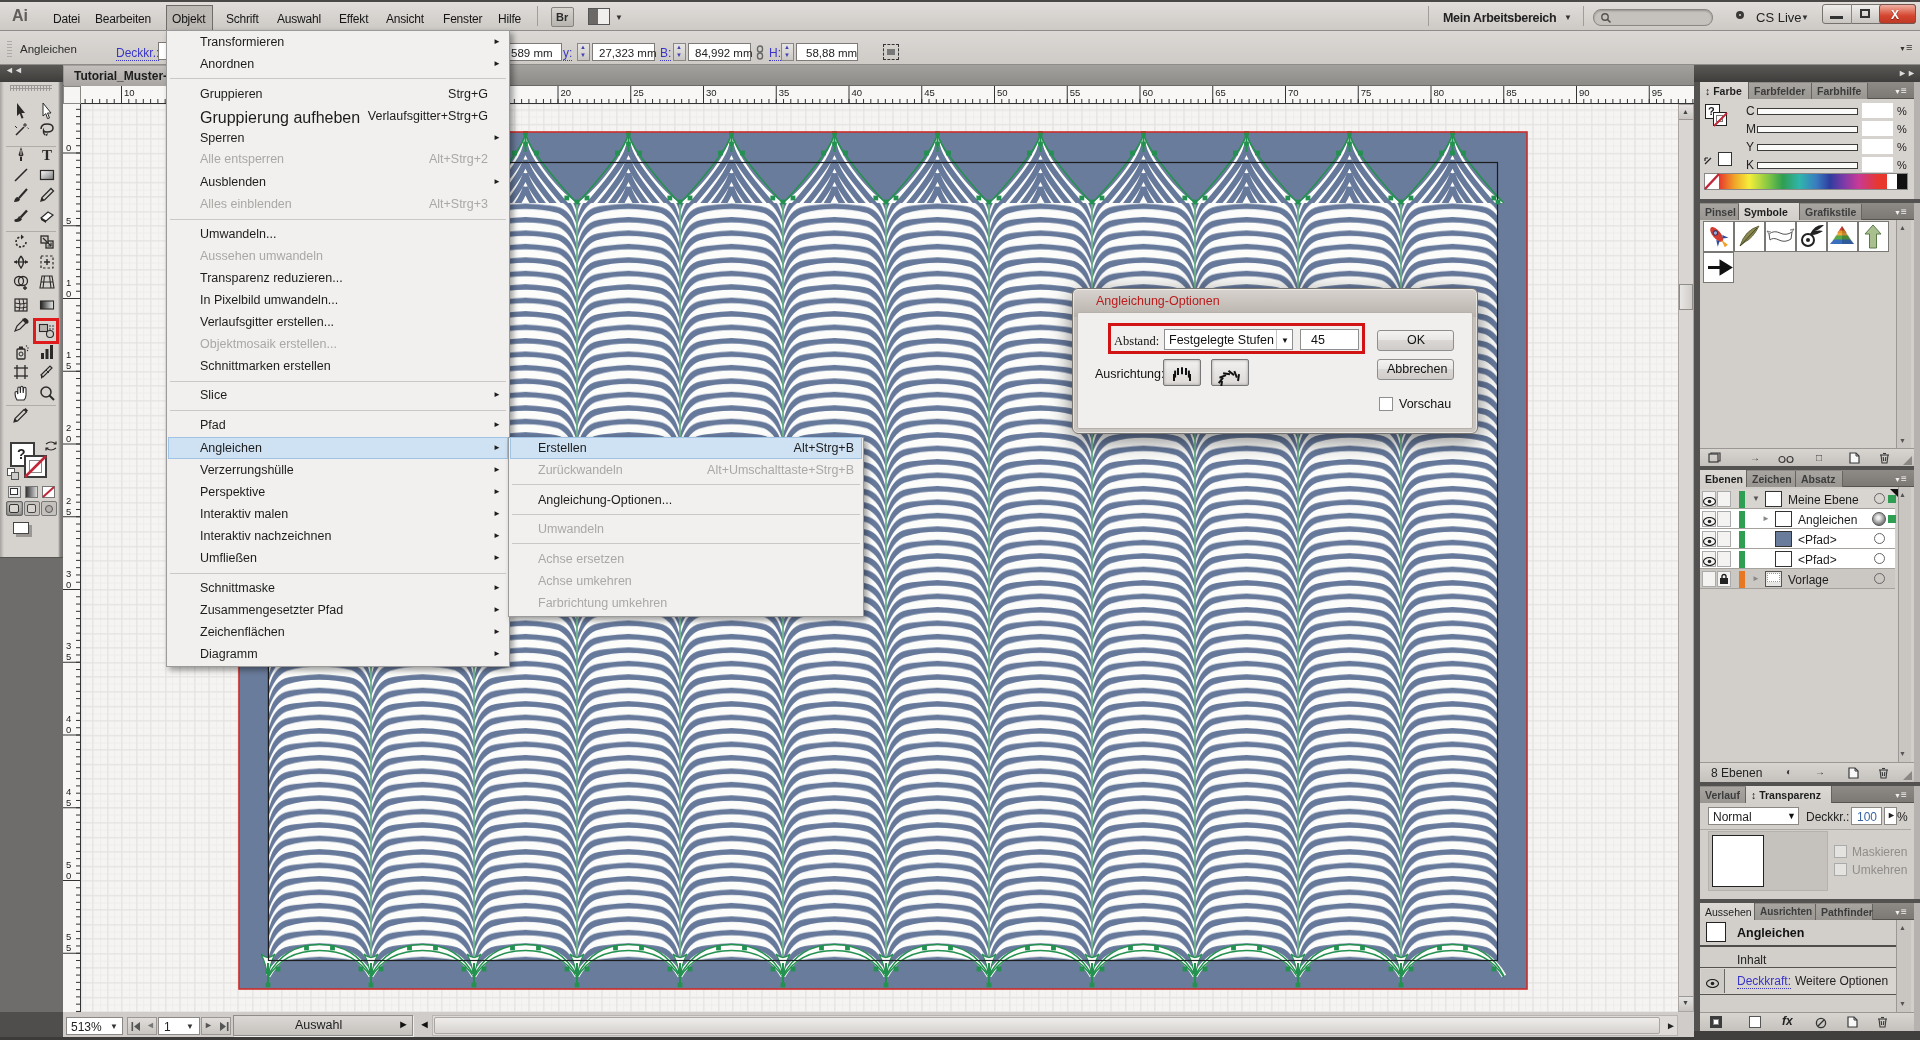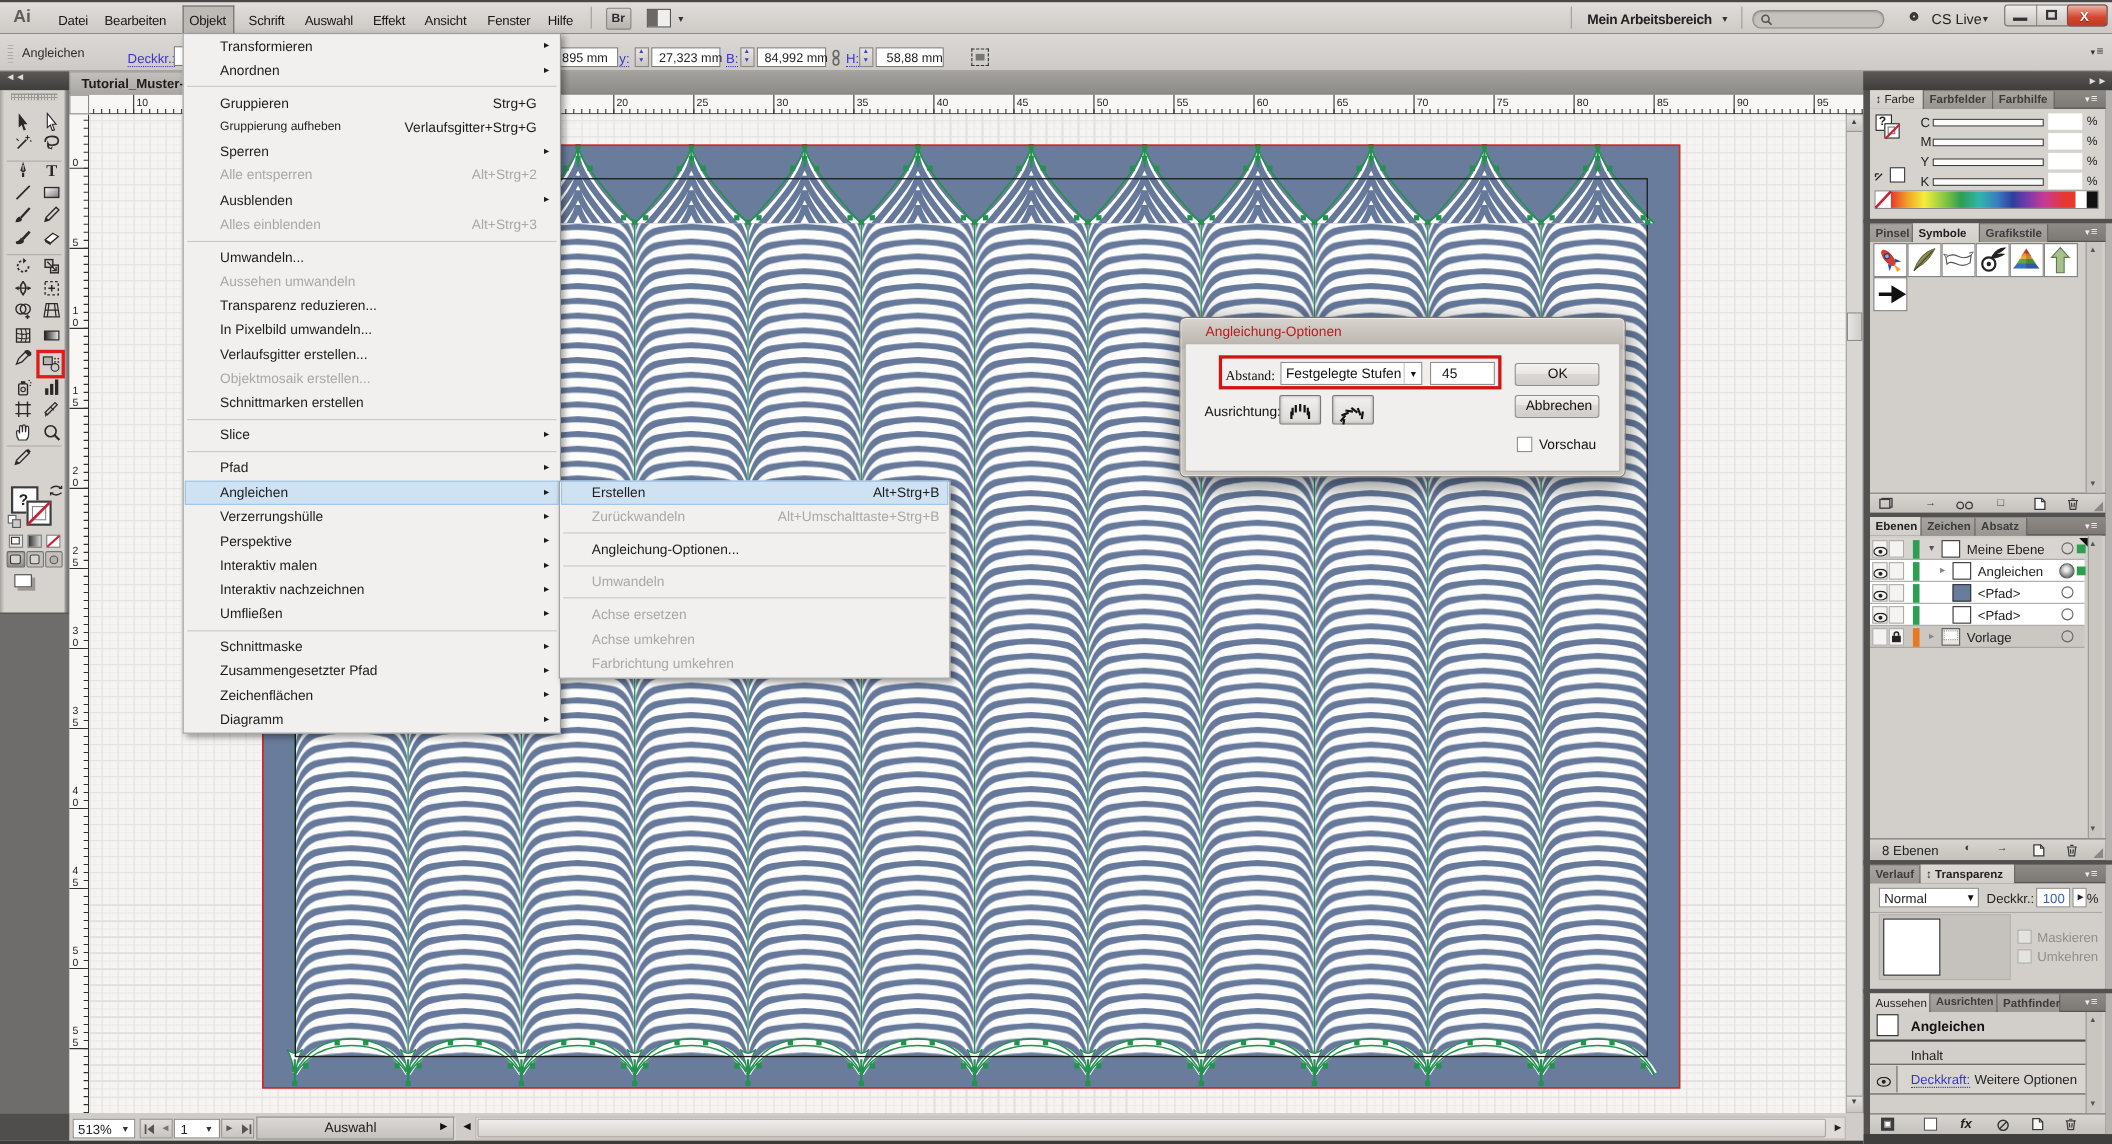--- a/index.html
+++ b/index.html
@@ -44,21 +44,21 @@
     <div class="abs" style="left:1830px;top:16px;width:13px;height:3px;background:#333;"></div>
     <div class="abs" style="left:1860px;top:9px;width:10px;height:9px;border:2px solid #333;"></div>
     <div class="tx" style="left:1891px;top:8px;font-size:12px;font-weight:bold;color:#fff;text-shadow:0 1px 1px #7a2014;">X</div>
   </div>
 <div class="abs" style="left:0;top:31px;width:1920px;height:34px;background:linear-gradient(#dbd8d5,#cecbc7);border-bottom:1px solid #8f8c89;">
     <div class="abs" style="left:7px;top:10px;width:5px;height:16px;background:repeating-linear-gradient(#aaa 0 1px,transparent 1px 3px);"></div>
     <div class="tx" style="left:20px;top:12px;font-size:11.5px;color:#2c2c2c;">Angleichen</div>
     <div class="tx" style="left:116px;top:15px;font-size:12px;color:#3a35c8;border-bottom:1px dotted #3a35c8;">Deckkr.:</div>
     <div class="abs" style="left:158px;top:11px;width:50px;height:18px;background:#fff;border:1px solid #7d7a77;"></div>
     <div class="abs" style="left:500px;top:12px;width:62px;height:18px;background:#fff;border:1px solid #7d7a77;"></div>
-    <div class="tx" style="left:511px;top:16px;font-size:11.5px;color:#222;">895 mm</div>
+    <div class="tx" style="left:511px;top:16px;font-size:11.5px;color:#222;">589 mm</div>
     <div class="tx" style="left:563px;top:15px;font-size:12px;color:#3a35c8;border-bottom:1px dotted #3a35c8;">y:</div>
     <div class="abs" style="left:577px;top:12px;width:13px;height:18px;background:linear-gradient(#e8e6e4,#cac7c4);border:1px solid #8a8784;"></div>
     <div class="tx" style="left:580px;top:13px;font-size:6px;color:#4343b0;">▲</div>
     <div class="tx" style="left:580px;top:21px;font-size:6px;color:#4343b0;">▼</div>
     <div class="abs" style="left:592px;top:12px;width:63px;height:18px;background:#fff;border:1px solid #7d7a77;"></div>
     <div class="tx" style="left:599px;top:16px;font-size:11.5px;color:#222;">27,323 mm</div>
     <div class="tx" style="left:660px;top:15px;font-size:12px;color:#3a35c8;border-bottom:1px dotted #3a35c8;">B:</div>
     <div class="abs" style="left:673px;top:12px;width:13px;height:18px;background:linear-gradient(#e8e6e4,#cac7c4);border:1px solid #8a8784;"></div>
     <div class="tx" style="left:676px;top:13px;font-size:6px;color:#4343b0;">▲</div>
     <div class="tx" style="left:676px;top:21px;font-size:6px;color:#4343b0;">▼</div>
@@ -1122,21 +1122,21 @@
 <div class="tx" style="left:1682px;top:108px;font-size:7px;color:#444;">▲</div>
 <div class="abs" style="left:1679px;top:996px;width:14px;height:15px;background:linear-gradient(#e5e3e1,#c8c5c2);border-top:1px solid #9a9794;"></div>
 <div class="tx" style="left:1682px;top:999px;font-size:7px;color:#444;">▼</div>
 <div class="abs" style="left:1679px;top:284px;width:14px;height:26px;background:linear-gradient(90deg,#e8e6e4,#cfccc9);border:1px solid #8f8d8a;"></div>
 <div class="abs" style="left:1694px;top:65px;width:226px;height:975px;background:#535250;"></div>
 <div class="abs" style="left:1914px;top:65px;width:6px;height:975px;background:#b5b2af;"></div>
 <div class="abs" style="left:1694px;top:65px;width:226px;height:17px;background:linear-gradient(#5a5956,#3e3d3b);"></div>
 <div class="tx" style="left:1898px;top:68px;font-size:9px;color:#ddd;">►►</div>
 <div class="abs" style="left:1700px;top:82px;width:214px;height:17px;background:linear-gradient(#8e8b87,#7c7975);border-bottom:1px solid #55544f;"></div>
 <div class="abs" style="left:1700px;top:82px;width:49px;height:17px;background:linear-gradient(#dcd9d5,#d2cfcb);border-right:1px solid #66645f;"></div>
-<div class="tx" style="left:1705px;top:85px;font-size:10.5px;font-weight:normal;color:#1e1e1e;">↕ Farbe</div>
+<div class="tx" style="left:1705px;top:85px;font-size:10.5px;font-weight:bold;color:#1e1e1e;">↕ Farbe</div>
 <div class="abs" style="left:1749px;top:83px;width:63px;height:16px;background:linear-gradient(#a8a5a1,#999692);border-right:1px solid #66645f;"></div>
 <div class="tx" style="left:1754px;top:85px;font-size:10.5px;font-weight:bold;color:#3c3c3c;">Farbfelder</div>
 <div class="abs" style="left:1812px;top:83px;width:56px;height:16px;background:linear-gradient(#a8a5a1,#999692);border-right:1px solid #66645f;"></div>
 <div class="tx" style="left:1817px;top:85px;font-size:10.5px;font-weight:bold;color:#3c3c3c;">Farbhilfe</div>
 <div class="tx" style="left:1894px;top:85px;font-size:10px;color:#f0f0f0;"><span style="font-size:7px;">▼</span>≡</div>
 <div class="abs" style="left:1700px;top:99px;width:214px;height:100px;background:#d6d3cf;"></div>
 <div class="abs" style="left:1705px;top:104px;width:15px;height:15px;background:#fff;border:1.5px solid #222;"></div>
 <div class="tx" style="left:1708px;top:105px;font-size:11px;font-weight:bold;">?</div>
 <div class="abs" style="left:1713px;top:112px;width:14px;height:14px;background:#fff;border:1.5px solid #222;"></div>
 <div class="abs" style="left:1716px;top:115px;width:7px;height:7px;background:#fff;border:1px solid #777;"></div>
@@ -1453,21 +1453,21 @@
 <div class="tx" style="left:1666px;top:1020px;font-size:10px;color:#222;">►</div>
 <div class="abs" style="left:0;top:1037px;width:1694px;height:3px;background:#3c3b39;"></div>
 <div class="abs" style="left:166px;top:30px;width:344px;height:637px;background:#f1f0ee;border:1px solid #9b9b9b;box-shadow:3px 3px 6px rgba(0,0,0,.4);"></div>
 <div class="tx" style="left:200px;top:35px;font-size:12.5px;color:#1c1c1c;">Transformieren</div>
 <div class="tx" style="left:493px;top:37px;font-size:8px;color:#1c1c1c;">►</div>
 <div class="tx" style="left:200px;top:57px;font-size:12.5px;color:#1c1c1c;">Anordnen</div>
 <div class="tx" style="left:493px;top:59px;font-size:8px;color:#1c1c1c;">►</div>
 <div class="abs" style="left:170px;top:78px;width:336px;height:1px;background:#c9c8c6;"></div>
 <div class="tx" style="left:200px;top:87px;font-size:12.5px;color:#1c1c1c;">Gruppieren</div>
 <div class="tx" style="left:200px;top:87px;width:288px;text-align:right;font-size:12.5px;color:#1c1c1c;">Strg+G</div>
-<div class="tx" style="left:200px;top:109px;font-size:11px;color:#1c1c1c;">Gruppierung aufheben</div>
+<div class="tx" style="left:200px;top:109px;font-size:16px;color:#1c1c1c;">Gruppierung aufheben</div>
 <div class="tx" style="left:200px;top:109px;width:288px;text-align:right;font-size:12.5px;color:#1c1c1c;">Verlaufsgitter+Strg+G</div>
 <div class="tx" style="left:200px;top:131px;font-size:12.5px;color:#1c1c1c;">Sperren</div>
 <div class="tx" style="left:493px;top:133px;font-size:8px;color:#1c1c1c;">►</div>
 <div class="tx" style="left:200px;top:152px;font-size:12.5px;color:#a9a8a6;">Alle entsperren</div>
 <div class="tx" style="left:200px;top:152px;width:288px;text-align:right;font-size:12.5px;color:#a9a8a6;">Alt+Strg+2</div>
 <div class="tx" style="left:200px;top:175px;font-size:12.5px;color:#1c1c1c;">Ausblenden</div>
 <div class="tx" style="left:493px;top:177px;font-size:8px;color:#1c1c1c;">►</div>
 <div class="tx" style="left:200px;top:197px;font-size:12.5px;color:#a9a8a6;">Alles einblenden</div>
 <div class="tx" style="left:200px;top:197px;width:288px;text-align:right;font-size:12.5px;color:#a9a8a6;">Alt+Strg+3</div>
 <div class="abs" style="left:170px;top:219px;width:336px;height:1px;background:#c9c8c6;"></div>

